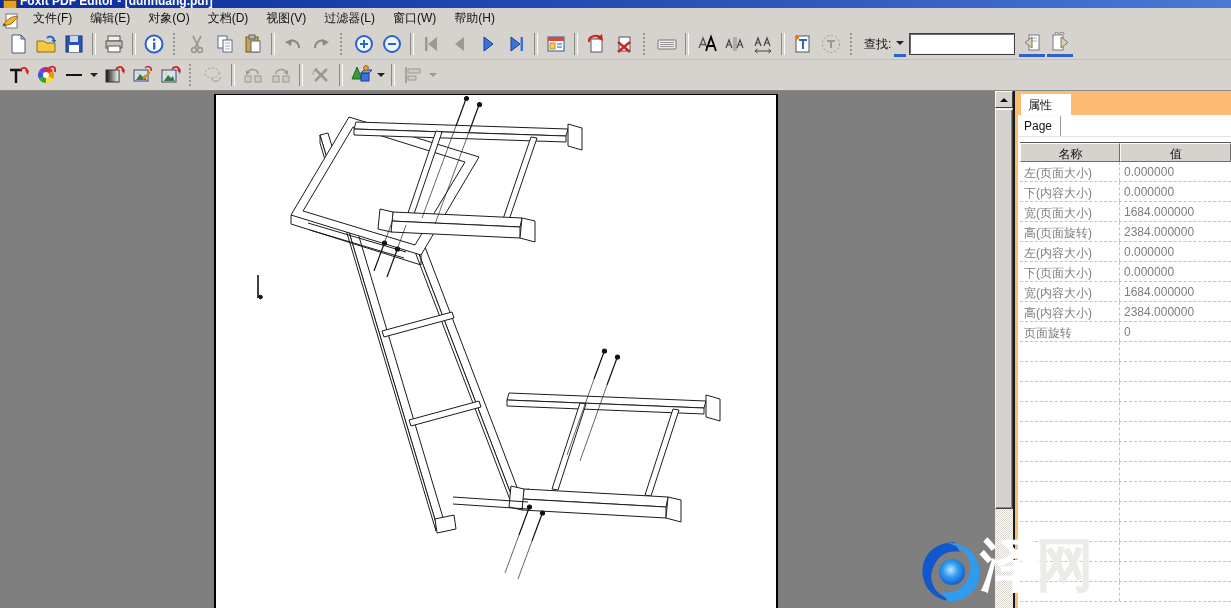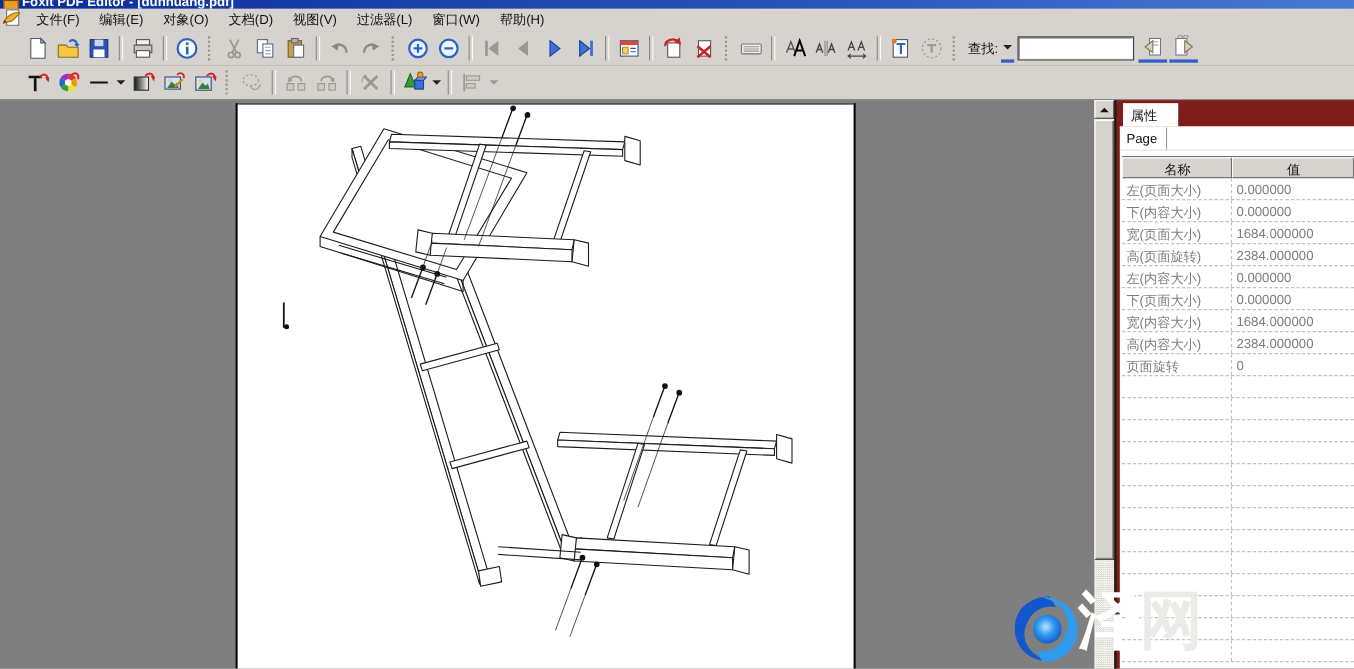--- a/index.html
+++ b/index.html
@@ -5,25 +5,25 @@
   html,body{margin:0;padding:0;}
   body{width:1231px;height:608px;overflow:hidden;position:relative;
        font-family:"Liberation Sans","DejaVu Sans",sans-serif;background:#d6d3ce;font-size:12px;}
   
   #titlebar{position:absolute;left:0;top:0;width:1231px;height:8px;overflow:hidden;
     background:linear-gradient(90deg,#0c2d9c 0%,#2b55b8 60%,#4a7ad4 100%);}
   #titlebar .ttext{position:absolute;left:20px;top:-6px;color:#fff;font-weight:bold;font-size:12px;white-space:nowrap;}
   #titlebar .tico{position:absolute;left:3px;top:0px;width:12px;height:12px;background:#e8a020;border:1px solid #7a4a00;}
   
   #menubar{position:absolute;left:0;top:8px;width:1231px;height:21px;background:#d6d3ce;
-    display:flex;align-items:flex-start;border-bottom:1px solid #b8b5ae;}
+    display:flex;align-items:flex-end;border-bottom:1px solid #b8b5ae;}
   #menubar .appico{width:18px;height:16px;margin:0 4px 0 2px;}
   .menu-item{padding:2px 9px;color:#111;white-space:nowrap;}
   
-  .toolbar{position:absolute;left:0;width:1231px;height:31px;background:#d6d3ce;display:flex;align-items:center;padding-left:20px;box-sizing:border-box;}
+  .toolbar{position:absolute;left:0;width:1231px;height:31px;background:#d6d3ce;display:flex;align-items:center;padding-left:4px;box-sizing:border-box;}
   #toolbar1{top:29px;border-bottom:1px solid #c3c0b9;}
   #toolbar2{top:60px;border-bottom:1px solid #8a8a84;}
   .tb{width:26px;height:26px;display:flex;align-items:center;justify-content:center;flex:0 0 auto;margin:0 1px;}
   .sep{width:2px;height:22px;border-left:1px solid #8a8a84;border-right:1px solid #fbfaf7;margin:0 4px;flex:0 0 auto;}
   .grip{width:3px;height:22px;border-left:2px dotted #9a968e;margin:0 5px;flex:0 0 auto;}
   .dd{width:12px;height:26px;display:flex;align-items:center;justify-content:center;flex:0 0 auto;}
   .dd::after{content:"";border:4px solid transparent;border-top-color:#222;margin-top:4px;}
   .dd.dis::after{border-top-color:#9a9a94;}
   .findlabel{margin:0 3px 0 4px;color:#111;flex:0 0 auto;}
   .findinput{width:98px;height:18px;border:1px solid;border-color:#6b6b6b #f4f4f2 #f4f4f2 #6b6b6b;outline:1px solid #404040;background:#fff;margin:0 4px;flex:0 0 auto;font-size:12px;padding:0 2px;}
@@ -39,21 +39,21 @@
   #wm2{left:1036px;color:#ecebe8;}
   
   #vscroll{position:absolute;left:995px;top:0;width:18px;height:517px;
     background:conic-gradient(#fdfdfb 25%,#dad7d0 0 50%,#fdfdfb 0 75%,#dad7d0 0);background-size:2px 2px;}
   .sbtn{position:absolute;left:0;width:18px;height:17px;background:#d6d3ce;border:1px solid;box-sizing:border-box;
     border-color:#fbfaf7 #404040 #404040 #fbfaf7;display:flex;align-items:center;justify-content:center;}
   .sbtn::after{content:"";border:4px solid transparent;border-bottom-color:#111;margin-top:-4px;}
   #sthumb{position:absolute;left:0;top:18px;width:18px;height:400px;background:#d6d3ce;border:1px solid;box-sizing:border-box;
     border-color:#fbfaf7 #404040 #404040 #fbfaf7;box-shadow:inset -1px -1px 0 #8a8a84;}
   
-  #panel{position:absolute;left:1013px;top:0;width:218px;height:517px;background:#7f1d1d;border-left:2px solid #1a1a1a;box-sizing:border-box;}
+  #panel{position:absolute;left:1013px;top:0;width:218px;height:517px;background:#fdba74;border-left:2px solid #1a1a1a;box-sizing:border-box;}
   #ptab{position:absolute;left:6px;top:3px;width:50px;height:21px;background:#fff;color:#111;
         display:flex;align-items:center;padding-left:6px;box-sizing:border-box;border:1px solid #fff;border-bottom:none;}
   #pcontent{position:absolute;left:3px;top:24px;right:0;bottom:0;background:#fff;border-top:1px solid #fbfaf7;}
   #pagetab{height:20px;display:flex;align-items:stretch;border-bottom:1px solid #e4e2dc;text-align:right;}
   #pagetab .tabitem{padding:3px 8px 0 6px;color:#111;border-right:1px solid #9a9a94;}
   #ptable{position:absolute;left:2px;right:0;top:26px;bottom:0;border-top:1px solid #555;}
   .hrow{display:flex;height:19px;text-align:center;}
   .hcell{background:#d6d3ce;border:1px solid;border-color:#fbfaf7 #6e6e6e #6e6e6e #fbfaf7;box-sizing:border-box;
         color:#111;padding:2px 3px 0 4px;}
   .hname{width:100px;}

